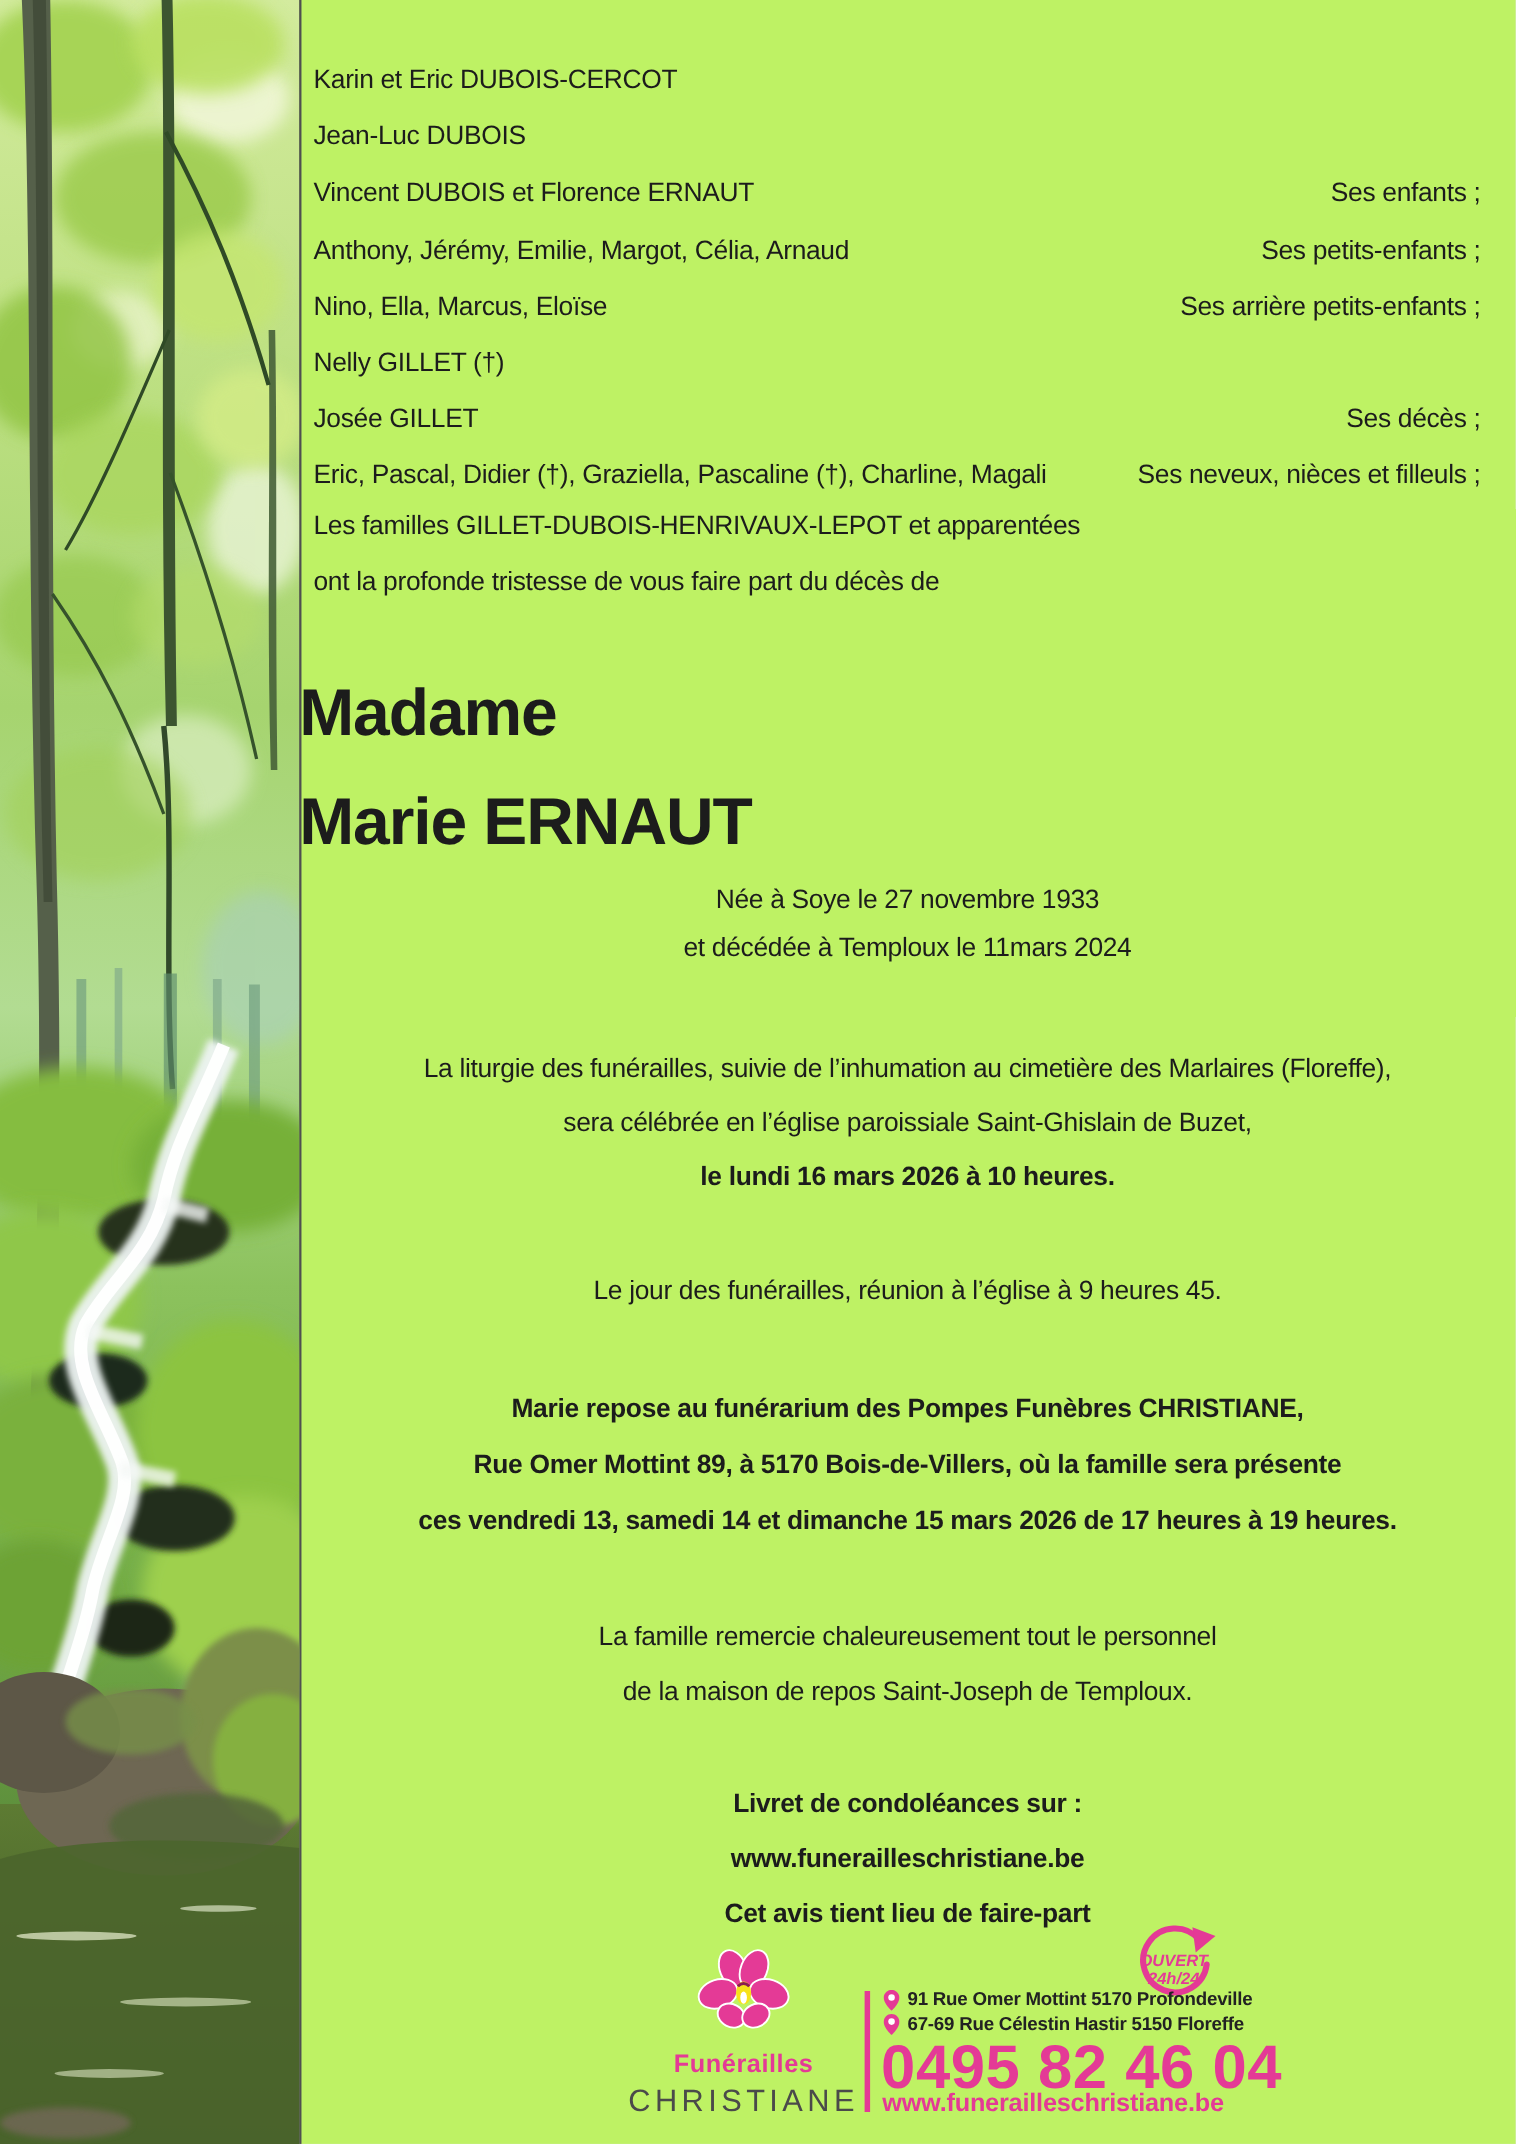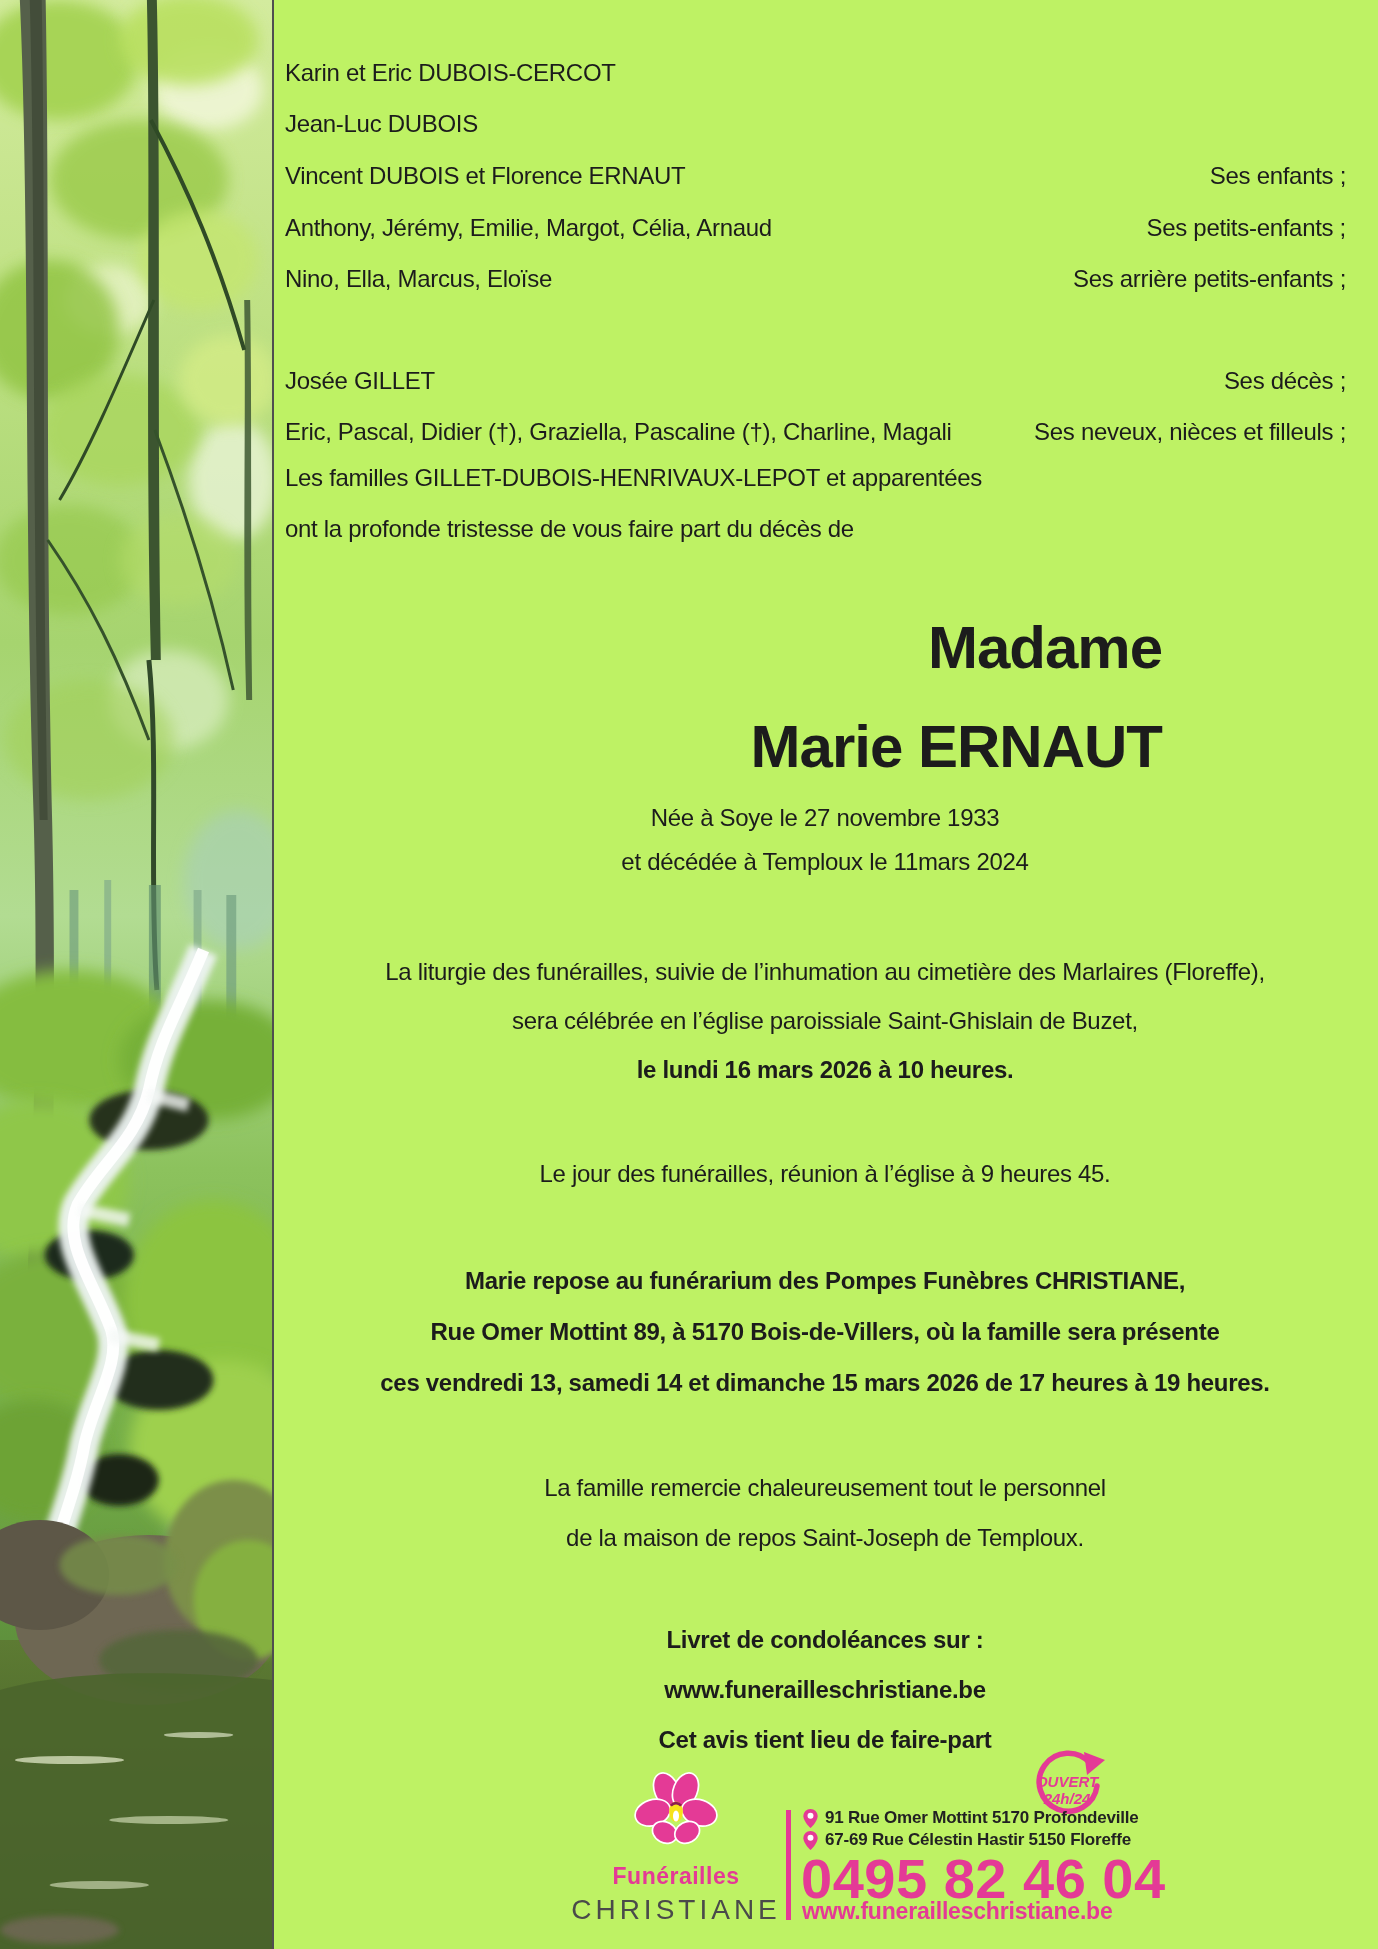--- a/index.html
+++ b/index.html
@@ -25,21 +25,21 @@
     position:absolute;left:285px;right:32px;
     font-size:24px;line-height:28px;letter-spacing:-0.3px;white-space:nowrap;
   }
   
   .cline{
     position:absolute;left:272px;width:1106px;text-align:center;
     font-size:24px;line-height:28px;letter-spacing:-0.3px;white-space:nowrap;
   }
   .cline.b{font-weight:700;}
   .title{
-    position:absolute;left:272px;width:890px;text-align:right;
+    position:absolute;left:272px;width:890px;text-align:left;
     font-size:60px;line-height:70px;font-weight:700;letter-spacing:-1px;white-space:nowrap;
   }
   
   .brand-top{
     position:absolute;left:556px;width:240px;top:1858px;text-align:center;
     font-size:23px;line-height:36px;font-weight:700;color:#e43a96;letter-spacing:0.5px;
   }
   .brand-bottom{
     position:absolute;left:556px;width:240px;top:1895px;text-align:center;
     font-size:28px;line-height:30px;font-weight:400;color:#4a4a4a;letter-spacing:4px;
@@ -175,20 +175,24 @@
     <span class="rel">Ses enfants ;</span>
   </div>
   <div class="frow" style="top:214px">
     <span>Anthony, Jérémy, Emilie, Margot, Célia, Arnaud</span>
     <span class="rel">Ses petits-enfants ;</span>
   </div>
   <div class="frow" style="top:265px">
     <span>Nino, Ella, Marcus, Eloïse</span>
     <span class="rel">Ses arrière petits-enfants ;</span>
   </div>
+  <div class="frow" style="top:316px">
+    <span>Nelly GILLET (†)</span>
+    <span class="rel"></span>
+  </div>
   <div class="frow" style="top:367px">
     <span>Josée GILLET</span>
     <span class="rel">Ses décès ;</span>
   </div>
   <div class="frow" style="top:418px">
     <span>Eric, Pascal, Didier (†), Graziella, Pascaline (†), Charline, Magali</span>
     <span class="rel">Ses neveux, nièces et filleuls ;</span>
   </div>
 
   <div class="ann" style="top:464px">Les familles GILLET-DUBOIS-HENRIVAUX-LEPOT et apparentées</div>

